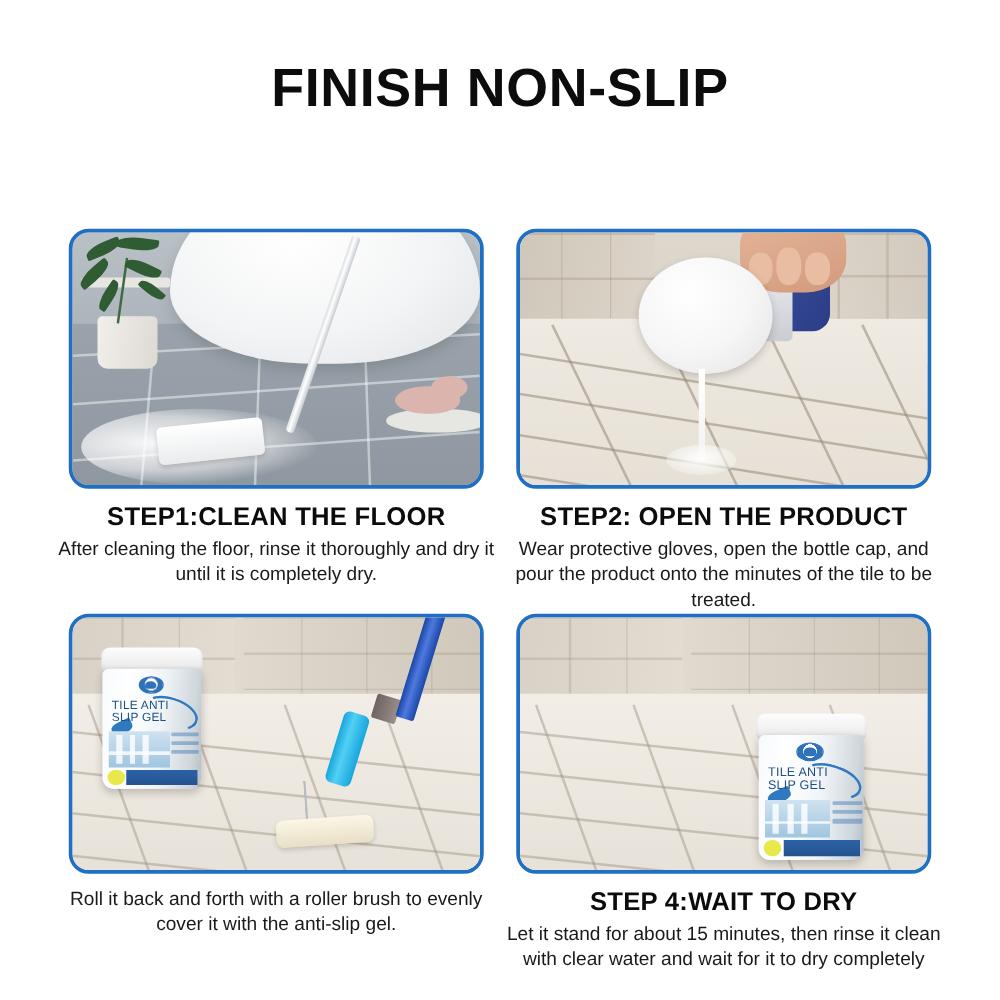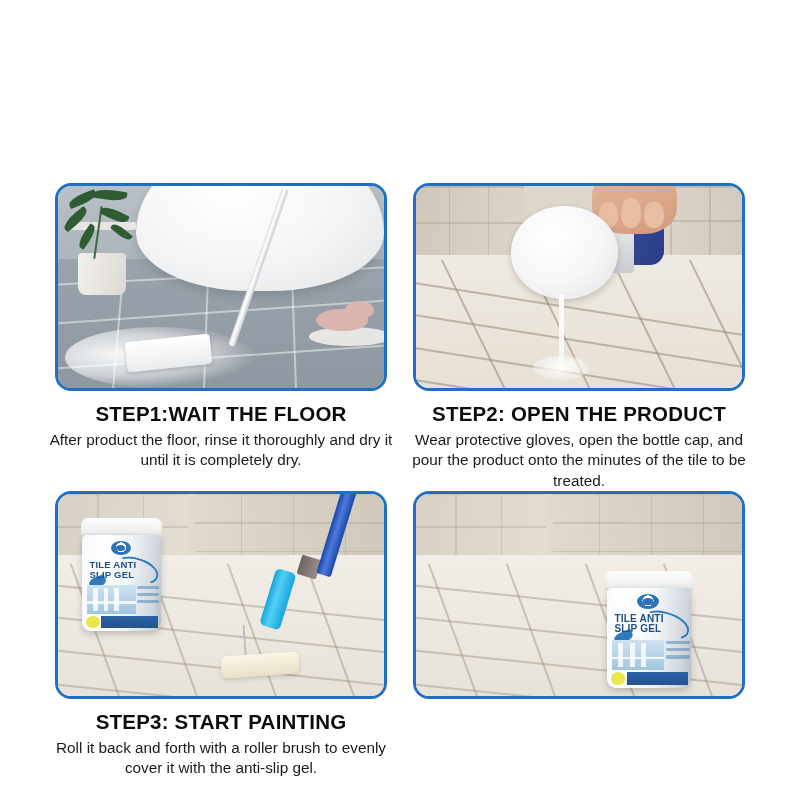--- a/index.html
+++ b/index.html
@@ -182,21 +182,21 @@
     border-radius:50%;
     background:radial-gradient(circle at 50% 45%, #ffffff 44%, #2f72b8 46%, #2f72b8 100%);
     border:1px solid #2f72b8;
   }
   .jar-logo::after{
     content:""; position:absolute; left:26%; top:24%; width:48%; height:50%;
     background:#2f72b8; border-radius:50% 50% 40% 40%;
   }
   .jar-name {
     position:absolute; left:9%; top:26%; width:86%;
-    color:#1d4f86; font-weight:bold; line-height:1.03;
+    color:#1d4f86; font-weight:normal; line-height:1.03;
     letter-spacing:.2px;
   }
   .jar-swoosh {
     position:absolute; left:40%; top:24%; width:58%; height:26%;
     border:2px solid #2f79c0; border-color:#2f79c0 #2f79c0 transparent transparent;
     border-radius:50%;
     transform:rotate(18deg);
   }
   .jar-swoosh2 {
     position:absolute; left:8%; top:44%; width:22%; height:10%;
@@ -248,20 +248,21 @@
     position:absolute; left:50%; top:79%; width:24%; height:11%;
     background:linear-gradient(#fbf6e6,#e8dfc6);
     border-radius:6px; transform:rotate(-4deg);
     box-shadow:0 2px 4px rgba(0,0,0,.16);
   }
 </style>
 </head>
 <body>
 
 <div class="title-block">
+  <div class="title-line">FINISH NON-SLIP</div>
 </div>
 
 <div class="grid">
 
   <div class="cell c1">
     <div class="photo">
       <div class="inner">
         <div class="p1-bg"></div>
         <div class="p1-floor"></div>
         <div class="p1-grout" style="left:0;top:44%;width:100%;height:2px;transform:rotate(-3deg);"></div>
@@ -282,22 +283,22 @@
         <div class="p1-leaf" style="left:16%;top:21%;width:7%;height:4%;transform:rotate(40deg);"></div>
         <div class="p1-foam"></div>
         <div class="p1-mop-head"></div>
         <div class="p1-mop-pole"></div>
         <div class="p1-slipmat"></div>
         <div class="p1-slipper" style="left:79%;top:61%;width:16%;height:11%;"></div>
         <div class="p1-slipper" style="left:88%;top:57%;width:9%;height:9%;border-radius:50%;"></div>
       </div>
     </div>
     <div class="caption">
-      <div class="step-title">STEP1:WAIT THE FLOOR</div>
-      <div class="step-desc">After product the floor, rinse it thoroughly and dry
+      <div class="step-title">STEP1:CLEAN THE FLOOR</div>
+      <div class="step-desc">After cleaning the floor, rinse it thoroughly and dry
 it until it is completely dry.</div>
     </div>
   </div>
 
   <div class="cell c2">
     <div class="photo">
       <div class="inner">
         <div class="p2-wall"></div>
         <div class="p2-wall-l"></div>
         <div class="p2-wall-r"></div>
@@ -391,21 +392,20 @@
         </div>
 
         <div class="roller-wire"></div>
         <div class="roller-nap"></div>
         <div class="roller-grip"></div>
         <div class="roller-collar"></div>
         <div class="roller-pole"></div>
       </div>
     </div>
     <div class="caption">
-      <div class="step-title">STEP3: START PAINTING</div>
       <div class="step-desc">Roll it back and forth with
 a roller brush to evenly cover
 it with the anti-slip gel.</div>
     </div>
   </div>
 
   <div class="cell c4">
     <div class="photo">
       <div class="inner">
         <div class="pt-room"></div>
@@ -452,15 +452,21 @@
               <i style="top:0"></i>
                 <i style="top:30%"></i>
                 <i style="top:60%"></i>
             </div>
             <div class="jar-badge"></div>
             <div class="jar-foot"></div>
           </div>
         </div>
       </div>
     </div>
+    <div class="caption">
+      <div class="step-title">STEP 4:WAIT TO DRY</div>
+      <div class="step-desc">Let it stand for about 15 minutes,
+then rinse it clean with clear water
+and wait for it to dry completely</div>
+    </div>
   </div>
 
 </div>
 
 </body></html>

